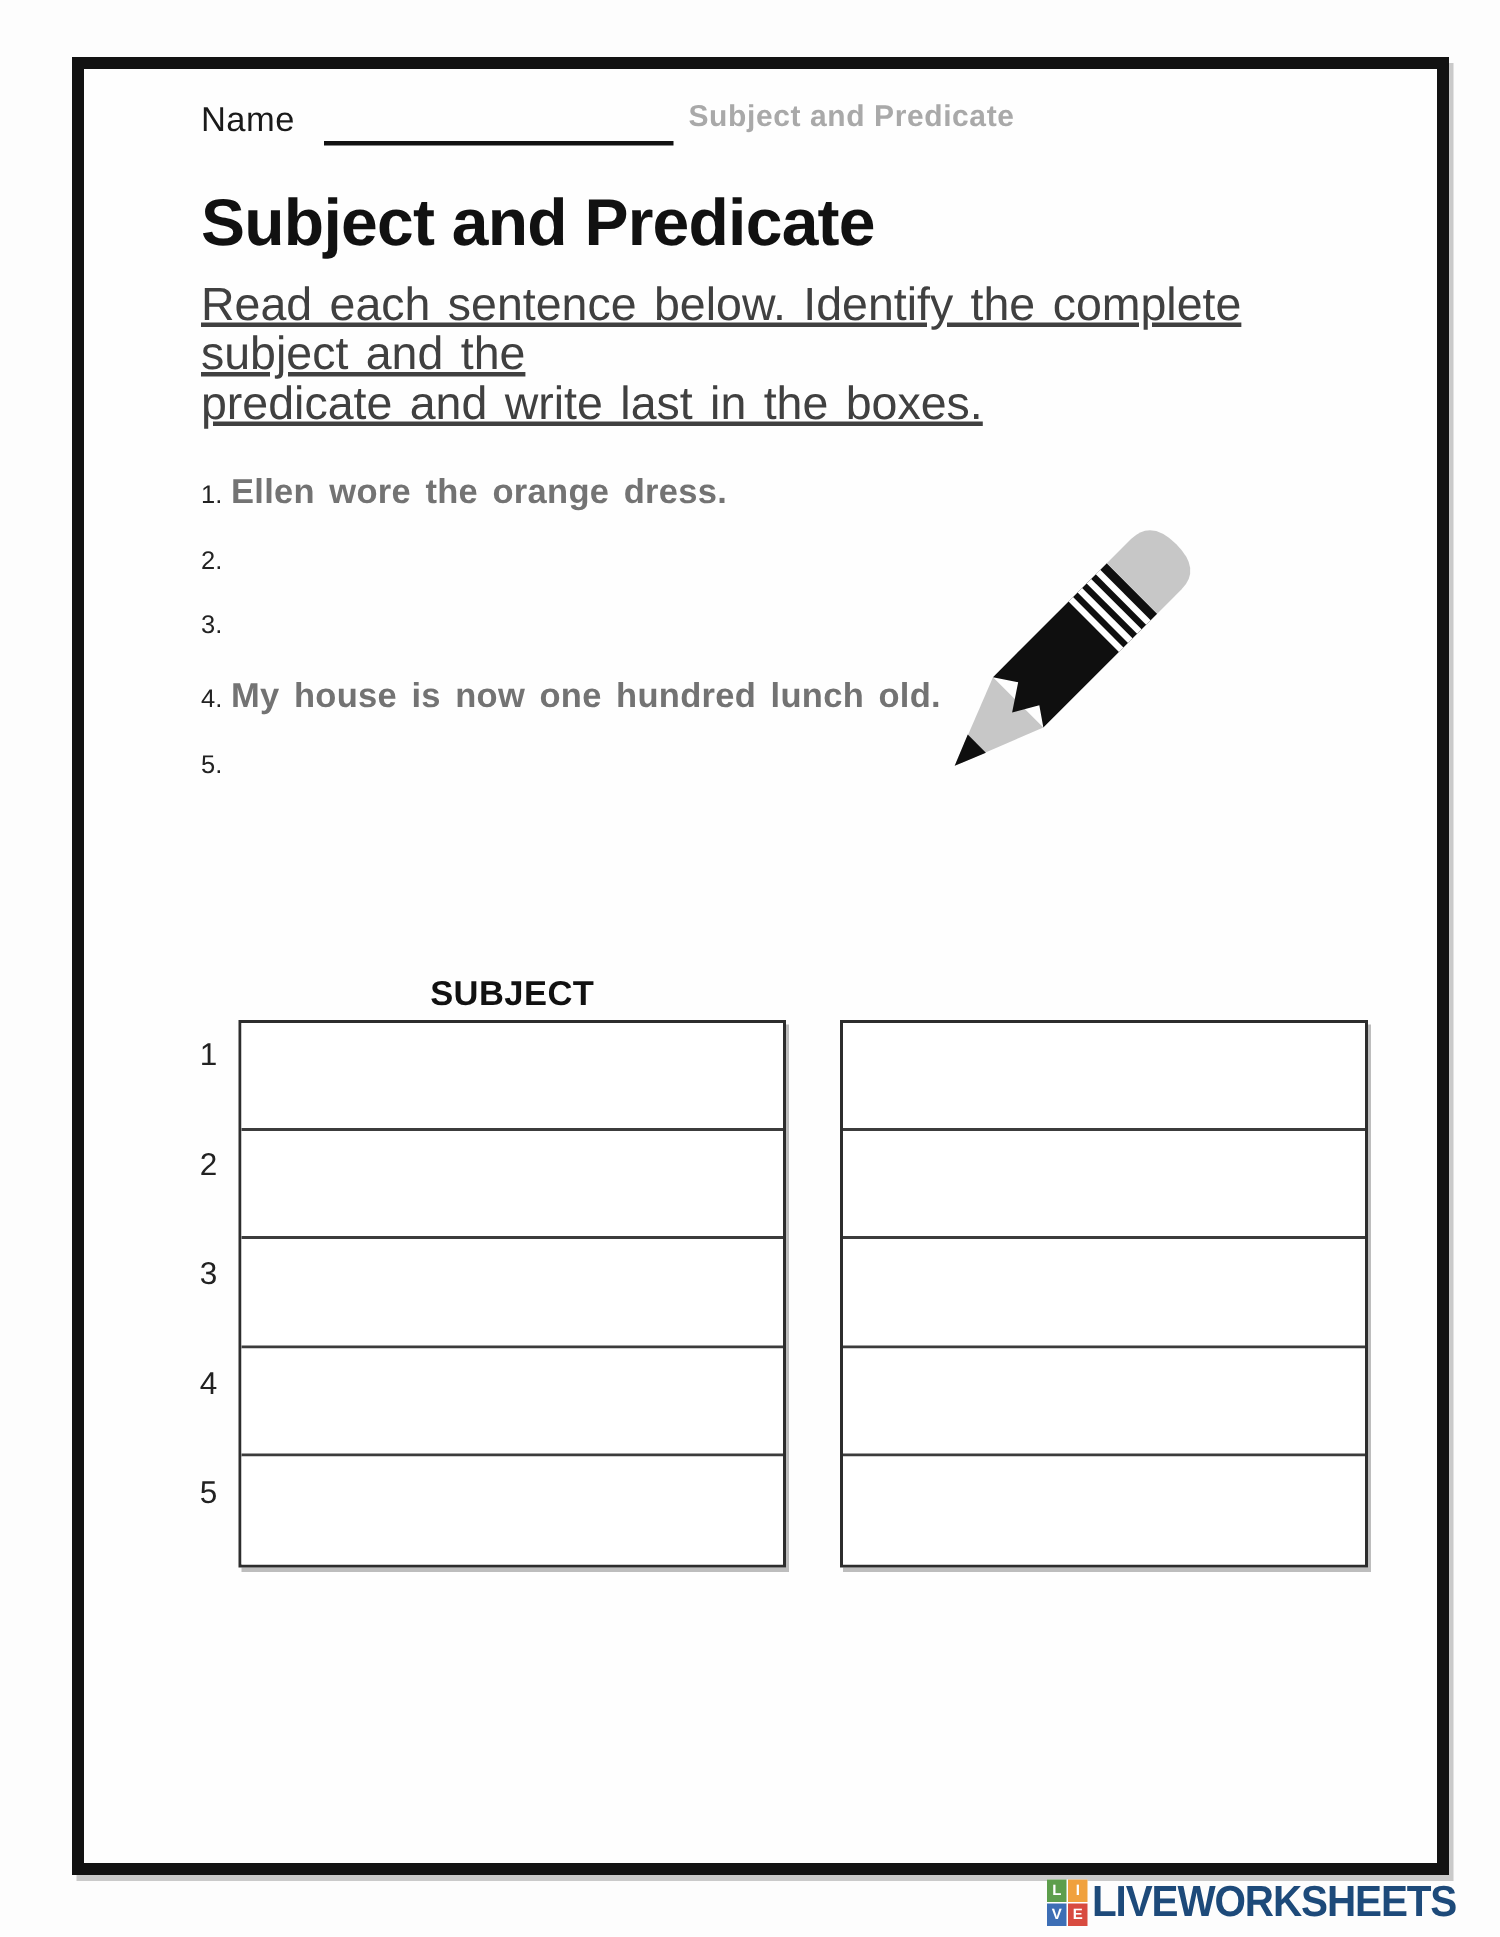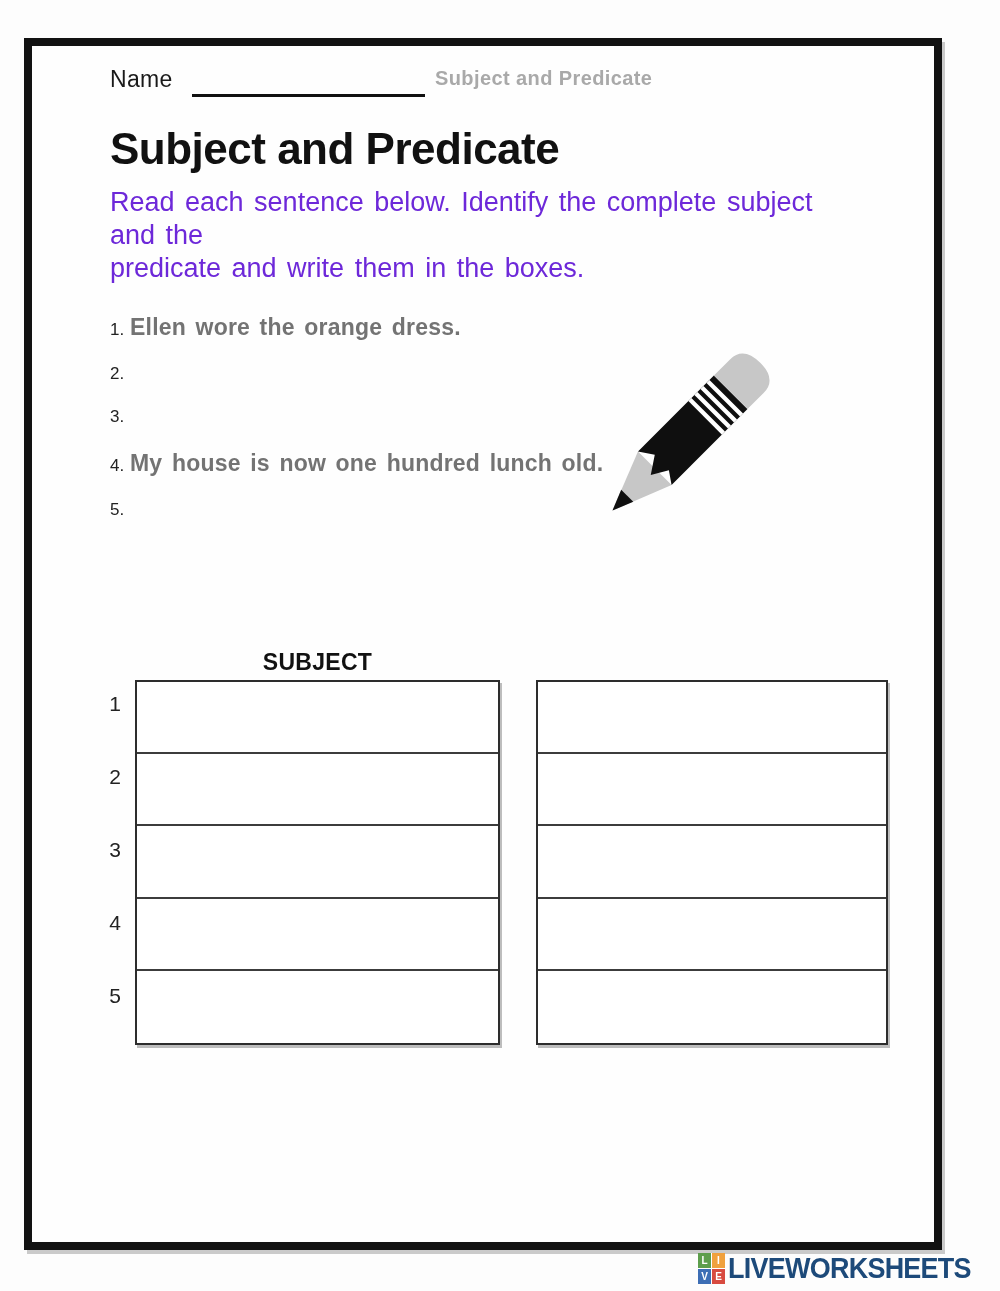--- a/index.html
+++ b/index.html
@@ -1,34 +1,34 @@
 <!DOCTYPE html>
 <html><head>
 <meta charset="utf-8">
 <style>
   * { margin:0; padding:0; box-sizing:border-box; }
   body { background:#ffffff; font-family:"Liberation Sans", sans-serif; }
   .canvas{ position:relative; width:1000px; height:1291px; background:#fdfdfd; overflow:hidden; }
 
   .frame{
-    position:absolute; left:24px; top:38px; width:918px; height:1212px;
+    position:absolute; left:48px; top:38px; width:918px; height:1212px;
     border:8px solid #121212; background:#fefefe;
     box-shadow:3px 4px 0 rgba(140,140,140,.45);
   }
 
   
   .name-label{ position:absolute; left:78px; top:20px; font-size:23px; color:#1a1a1a; letter-spacing:.3px; }
   .name-line{ position:absolute; left:160px; top:48px; width:233px; height:3px; background:#111; }
   .corner-title{ position:absolute; left:403px; top:21px; font-size:20px; font-weight:bold; color:#a9a9a9; letter-spacing:.4px; }
 
   .ws-title{ position:absolute; left:78px; top:78px; font-size:44px; font-weight:bold; color:#111;
              letter-spacing:-0.5px; }
 
-  .instructions{ position:absolute; left:78px; top:140px; width:720px; font-size:27px; color:#6d28d9;
-                 line-height:33px; word-spacing:3px; }
+  .instructions{ position:absolute; left:78px; top:140px; width:720px; font-size:31px; color:#404040;
+                 line-height:33px; word-spacing:3px;text-decoration:underline; }
 
   .sentences{ position:absolute; left:78px; top:268px; width:560px; }
   .sentence{ display:flex; align-items:baseline; margin-bottom:23px; }
   .sentence .num{ font-size:17px; color:#222; min-width:20px; }
   .sentence .txt{ font-size:23px; color:#737373; word-spacing:3px; letter-spacing:.2px;font-weight:bold; }
 
   .pencil{ position:absolute; left:558px; top:297px; width:190px; height:190px; }
 
   
   .table-header{ position:absolute; top:603px; font-size:23px; font-weight:bold; color:#111;
@@ -63,21 +63,21 @@
   <div class="frame">
 
     <div class="name-label">Name</div>
     <div class="name-line"></div>
     <div class="corner-title">Subject and Predicate</div>
 
     <div class="ws-title">Subject and Predicate</div>
 
     <div class="instructions">
       <div>Read each sentence below. Identify the complete subject and the</div>
-      <div>predicate and write them in the boxes.</div>
+      <div>predicate and write last in the boxes.</div>
     </div>
 
     <div class="sentences">
       <div class="sentence">
         <span class="num">1.</span>
         <span class="txt">Ellen wore the orange dress.</span>
       </div>
       <div class="sentence">
         <span class="num">2.</span>
       </div>

